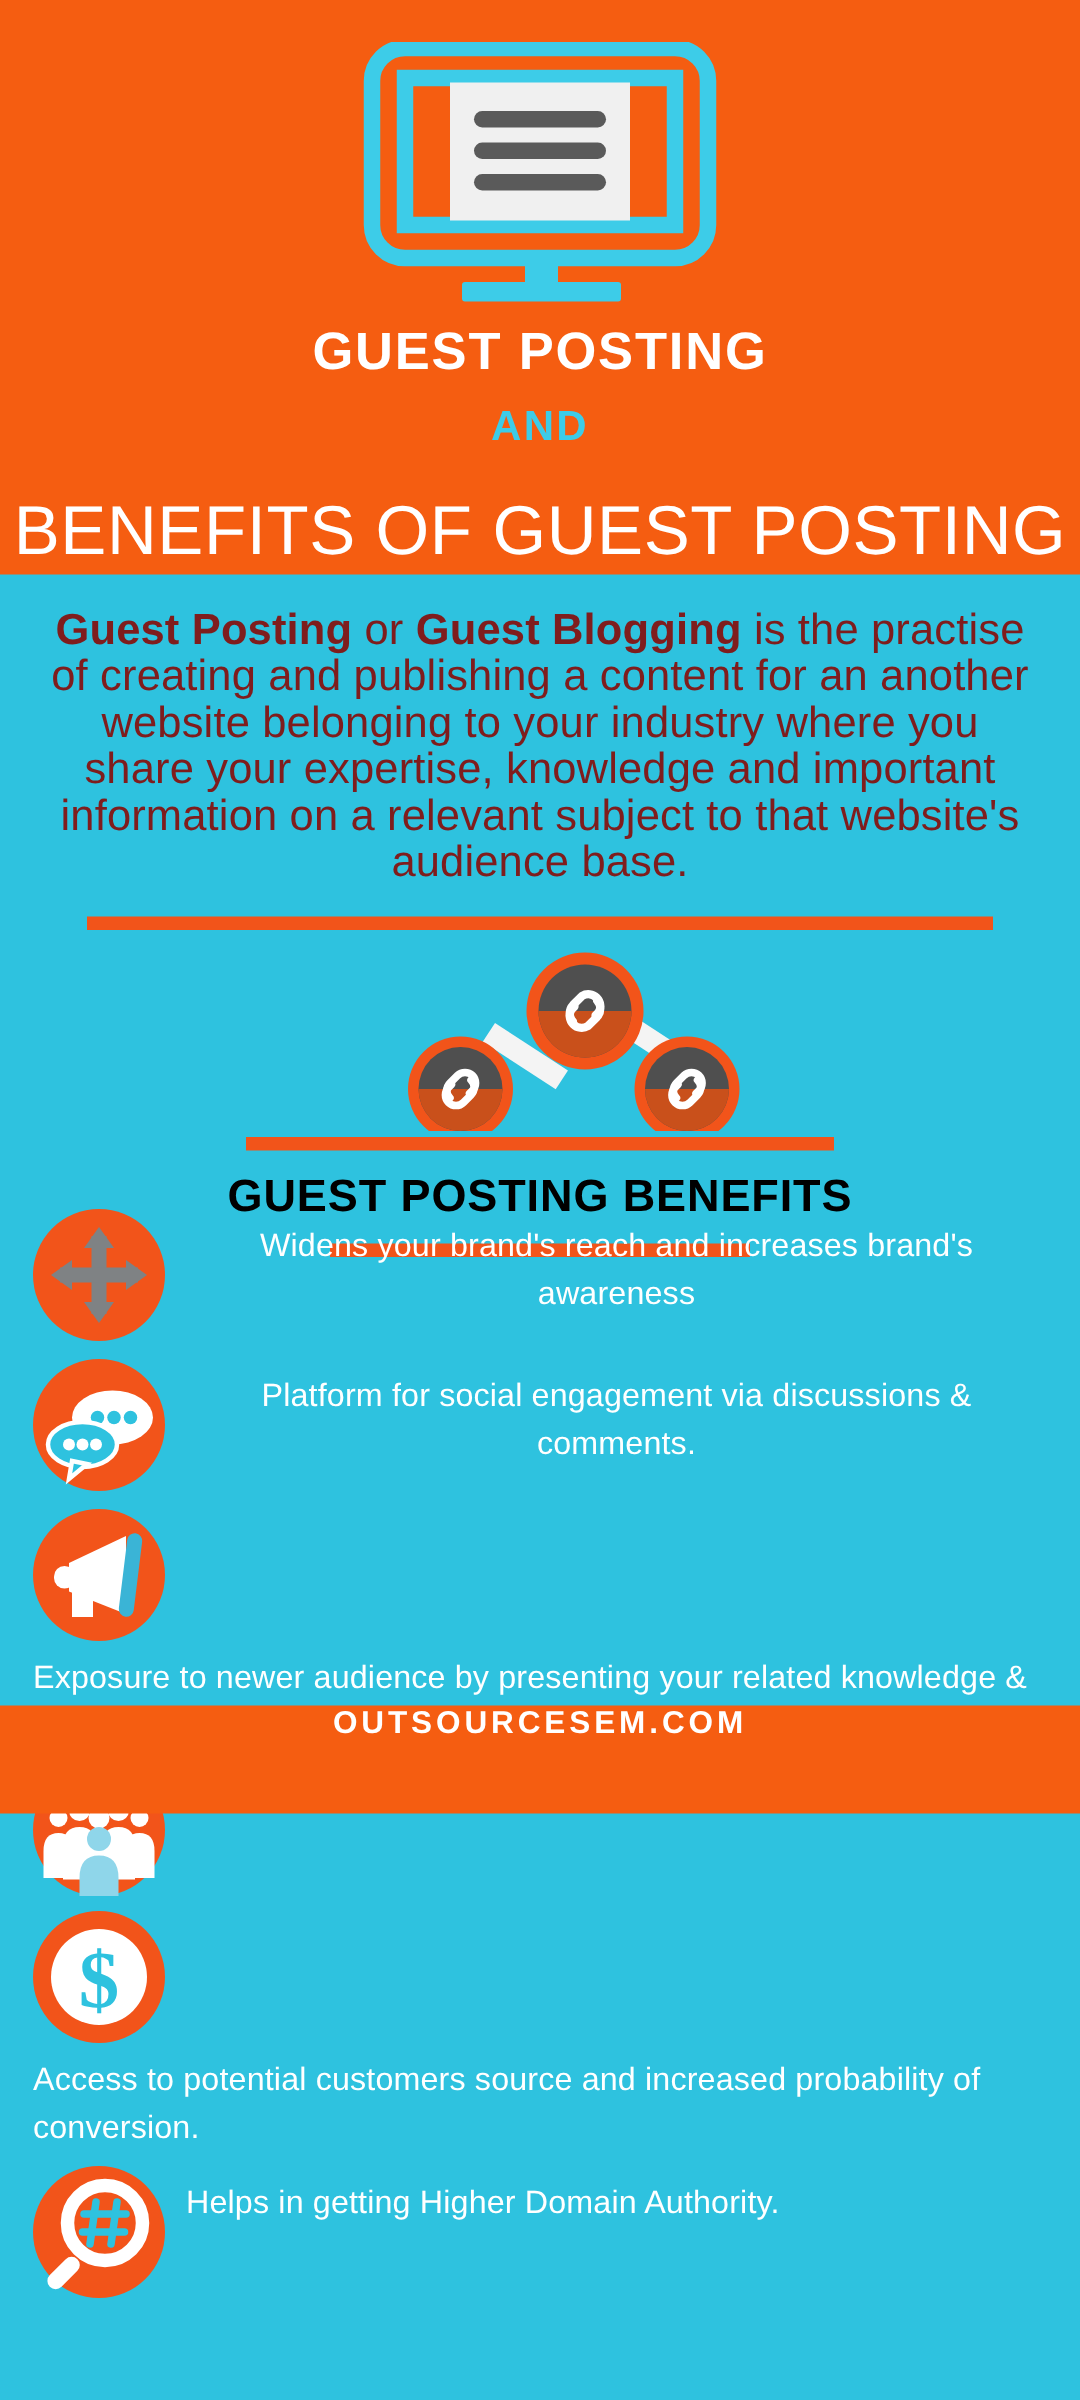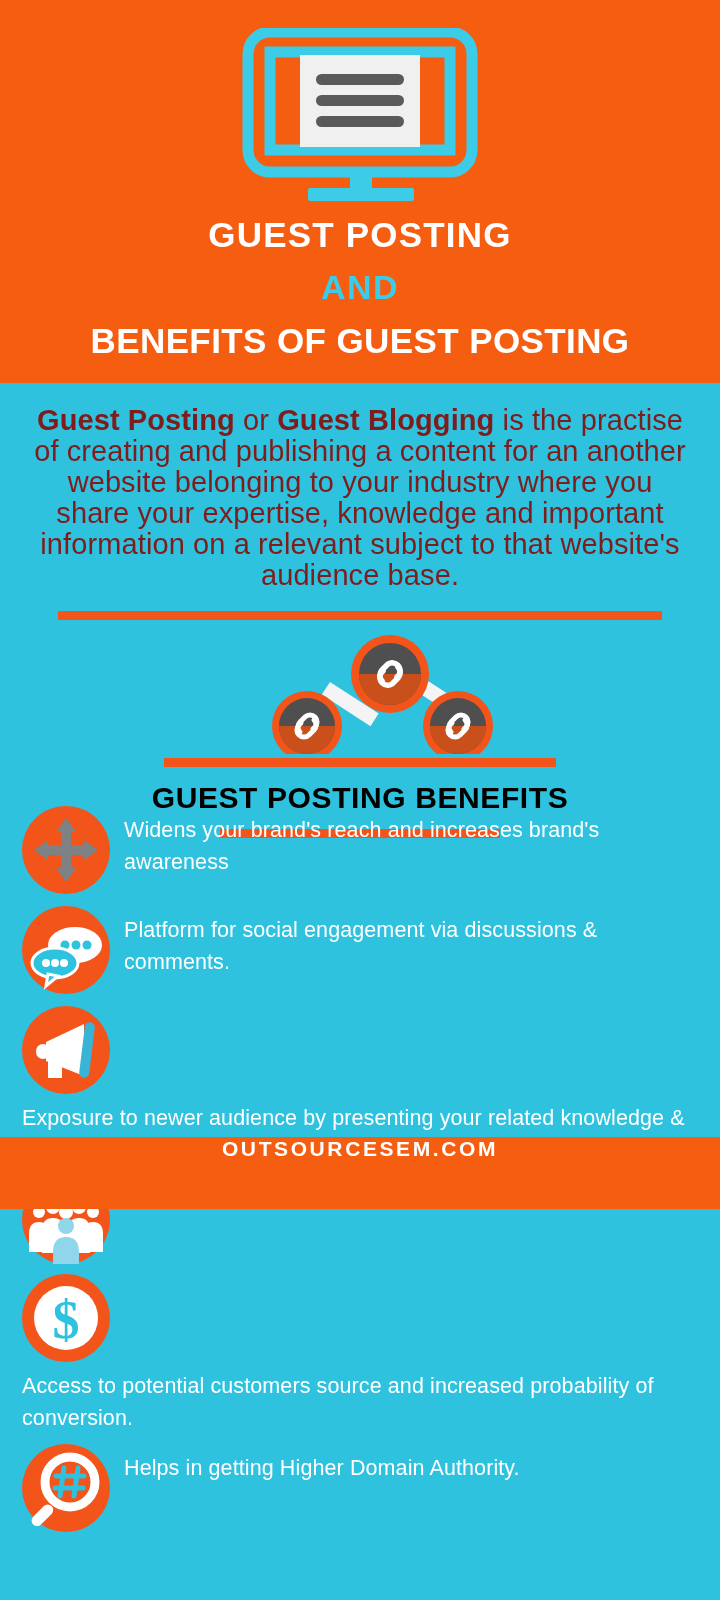--- a/index.html
+++ b/index.html
@@ -17,26 +17,26 @@
     background:#f55d11;
     display:flex; flex-direction:column; align-items:center;
   }
   .monitor-wrap { margin-top:28px; width:240px; height:175px; position:relative; }
   .title-main {
     color:#ffffff; font-weight:bold; font-size:35px;
     letter-spacing:1.2px; margin-top:12px; text-align:center;
     font-family:"Liberation Sans", sans-serif;
   }
   .title-and {
-    color:#3dcce8; font-weight:bold; font-size:34px;
+    color:#3dcce8; font-weight:bold; font-size:28px;
     letter-spacing:1.5px; margin-top:13px; text-align:center;
   }
   .title-sub {
-    color:#ffffff; font-weight:bold; font-size:35px;
-    letter-spacing:0.4px; margin-top:14px; text-align:center;
+    color:#ffffff; font-weight:normal; font-size:46px;
+    letter-spacing:0.4px; margin-top:26px; text-align:center;
     white-space:nowrap;
   }
 
   
   .intro {
     position:absolute; left:0; top:383px; width:720px;
     padding:22px 30px 0 30px;
   }
   .intro p {
     color:#7f1d1d; font-size:29px; line-height:31px;
@@ -62,21 +62,21 @@
     display:flex; align-items:flex-start; margin-bottom:6px;
   }
   .benefit .bicon {
     flex:0 0 88px; width:88px; height:88px; margin-right:14px;
     position:relative;
   }
   .benefit .btext {
     color:#ffffff; font-size:21.5px; line-height:32px;
     padding-top:8px; letter-spacing:0.1px;
   }
-  .b-gap-1 { margin-bottom:12px; }
+  .b-gap-1 { margin-bottom:12px;text-align:center; }
   .b-gap-2 { margin-bottom:10px;flex-direction:column; }
 
   
   .footer {
     position:absolute; left:0; bottom:0; width:720px; height:72px;
     background:#f55d11; display:flex; align-items:flex-start; justify-content:center;
   }
   .footer span {
     color:#ffffff; font-weight:bold; font-size:21px; letter-spacing:2.6px;
   }

